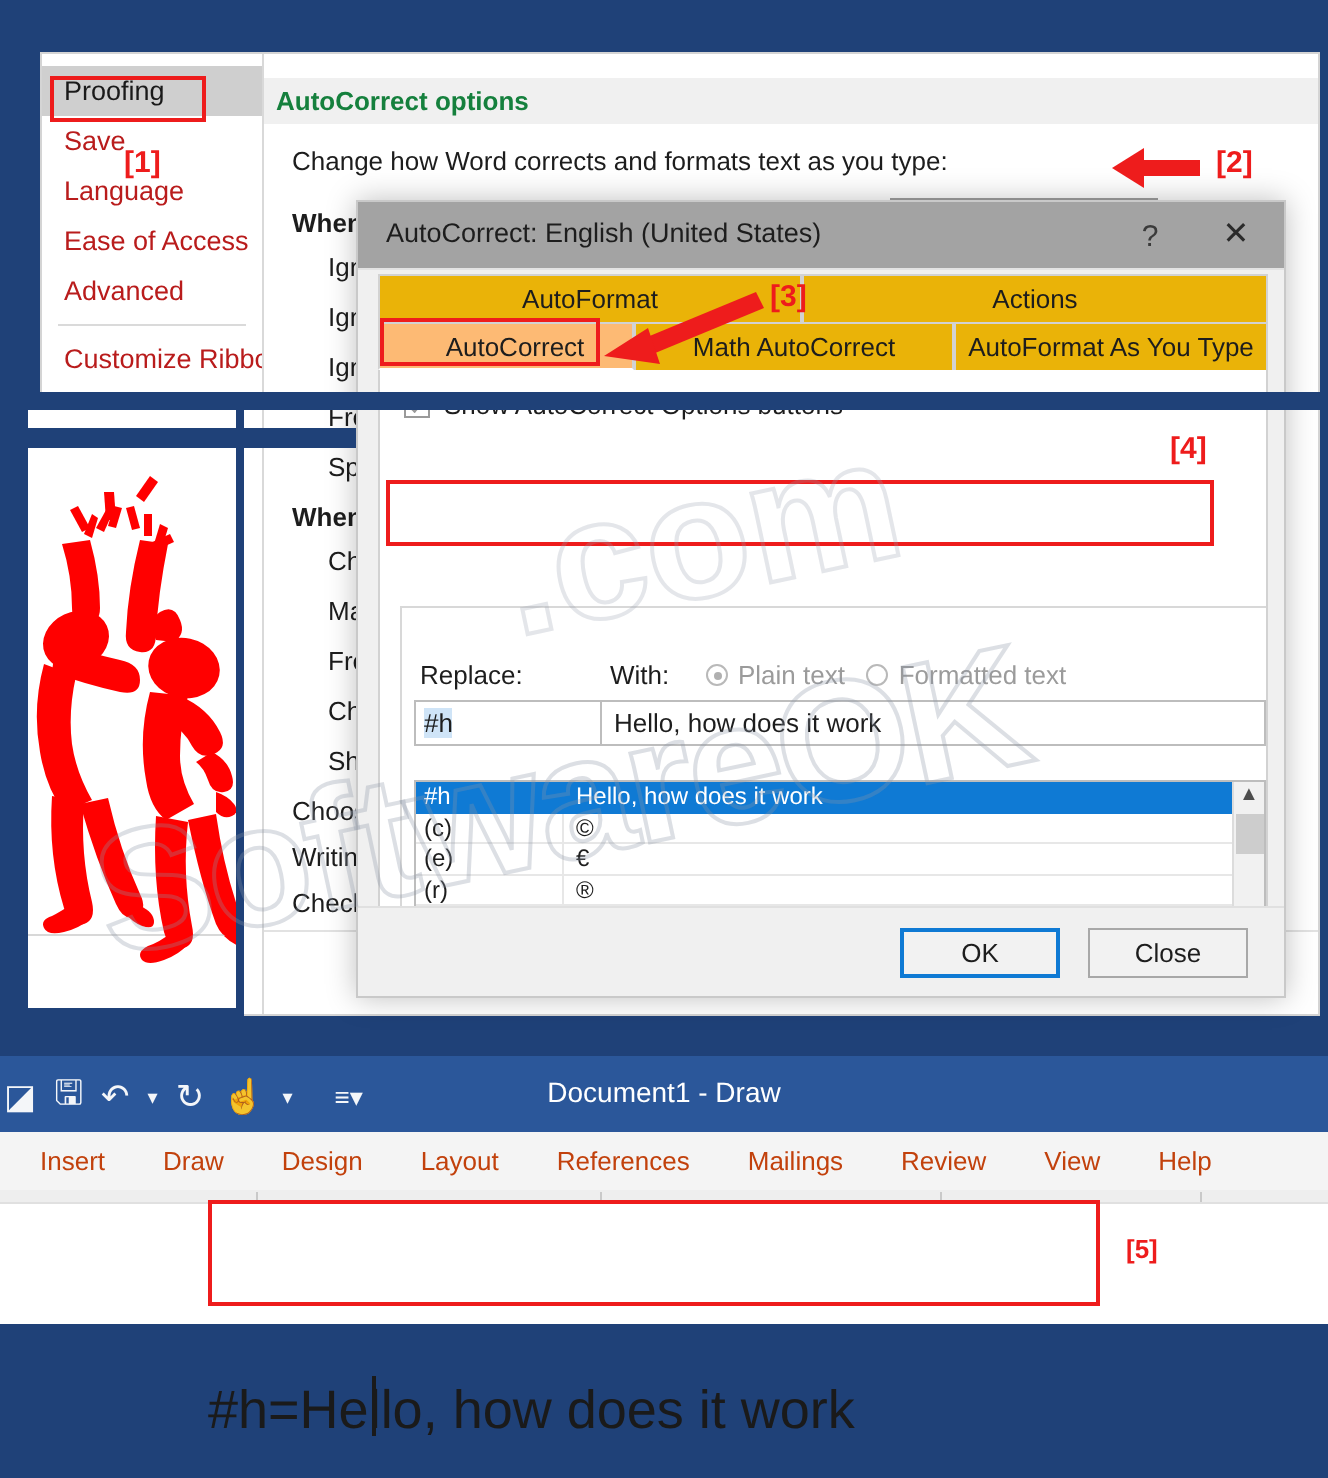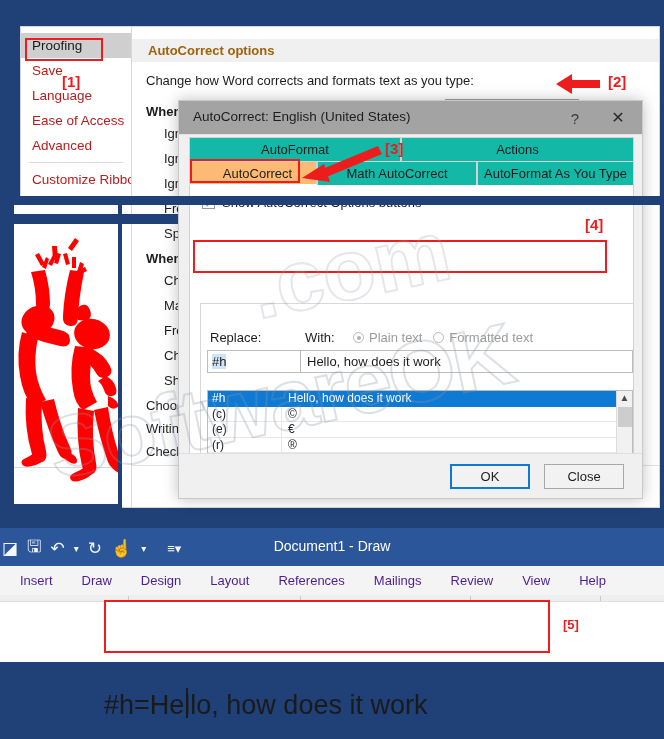--- a/index.html
+++ b/index.html
@@ -60,22 +60,22 @@
     left: 111px; top: 0;
     width: 529px; height: 482px;
     background: #ffffff;
     padding: 12px 14px 0 14px;
     overflow: hidden;
   }
   .wo-grpheader {
     background: #f0f0f0;
     font-weight: bold;
     font-size: 13px;
-    color: #a16207;
-    padding: 4px 16px;
+    color: #15803d;
+    padding: 4px 6px;
     margin: 0 0 10px -14px;
     width: 529px;
   }
   .wo-para {
     font-size: 13px;
     color: #1d1d1d;
     margin: 2px 0 14px 0;
     line-height: 18px;
   }
   .wo-subhead {
@@ -174,21 +174,21 @@
   .ac-tabs-wrap {
     position: absolute;
     left: 10px; top: 36px;
     width: 445px; height: 48px;
   }
   .ac-tabrow {
     display: flex;
     height: 24px;
   }
   .ac-tab {
-    background: #14b8a6;
+    background: #eab308;
     border: 1px solid #d2d2d2;
     border-bottom: none;
     font-size: 13px;
     color: #1d1d1d;
     display: flex;
     align-items: center;
     justify-content: center;
     white-space: nowrap;
   }
   .ac-tabrow.row1 .ac-tab { border-top: 1px solid #d2d2d2; }
@@ -394,21 +394,21 @@
     color:#ffffff; font-size: 14px;
   }
   .word-ribbon {
     position:absolute; left:0; top: 42px;
     width: 664px; height: 29px;
     background: #f4f4f4;
     display:flex; align-items:center;
     padding-left: 20px;
     gap: 29px;
   }
-  .rb-tab { font-size: 13px; color:#4c1d95; white-space:nowrap; }
+  .rb-tab { font-size: 13px; color:#c2410c; white-space:nowrap; }
   .word-ruler {
     position:absolute; left:0; top:71px;
     width:664px; height:7px; background:#eeeeee;
     border-bottom:1px solid #e0e0e0;
   }
   .ruler-tick {
     position:absolute; top:1px; width:1px; height:5px; background:#c9c9c9;
   }
   .word-page {
     position:absolute; left:0; top: 78px;

